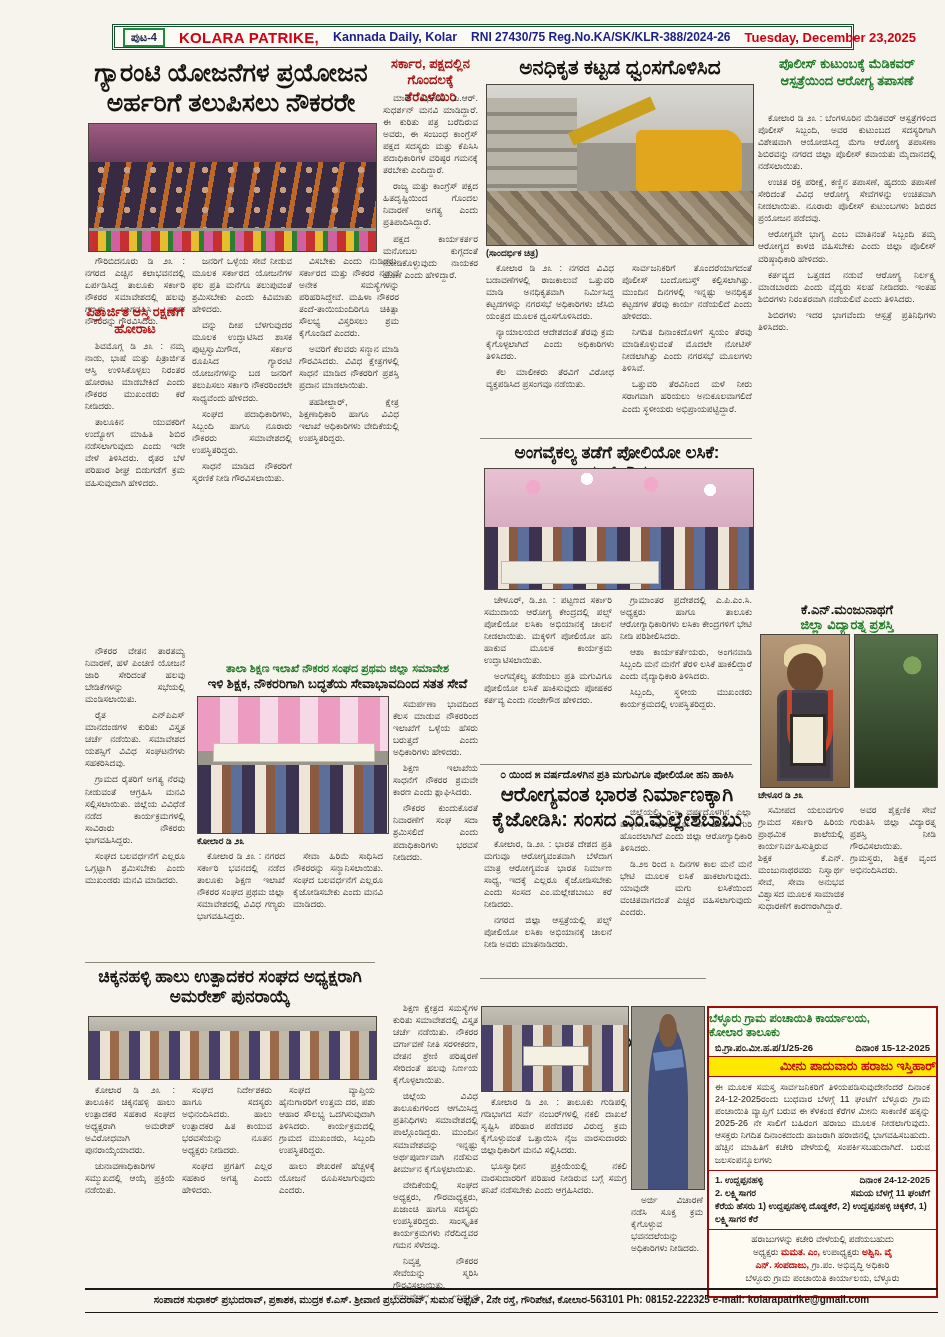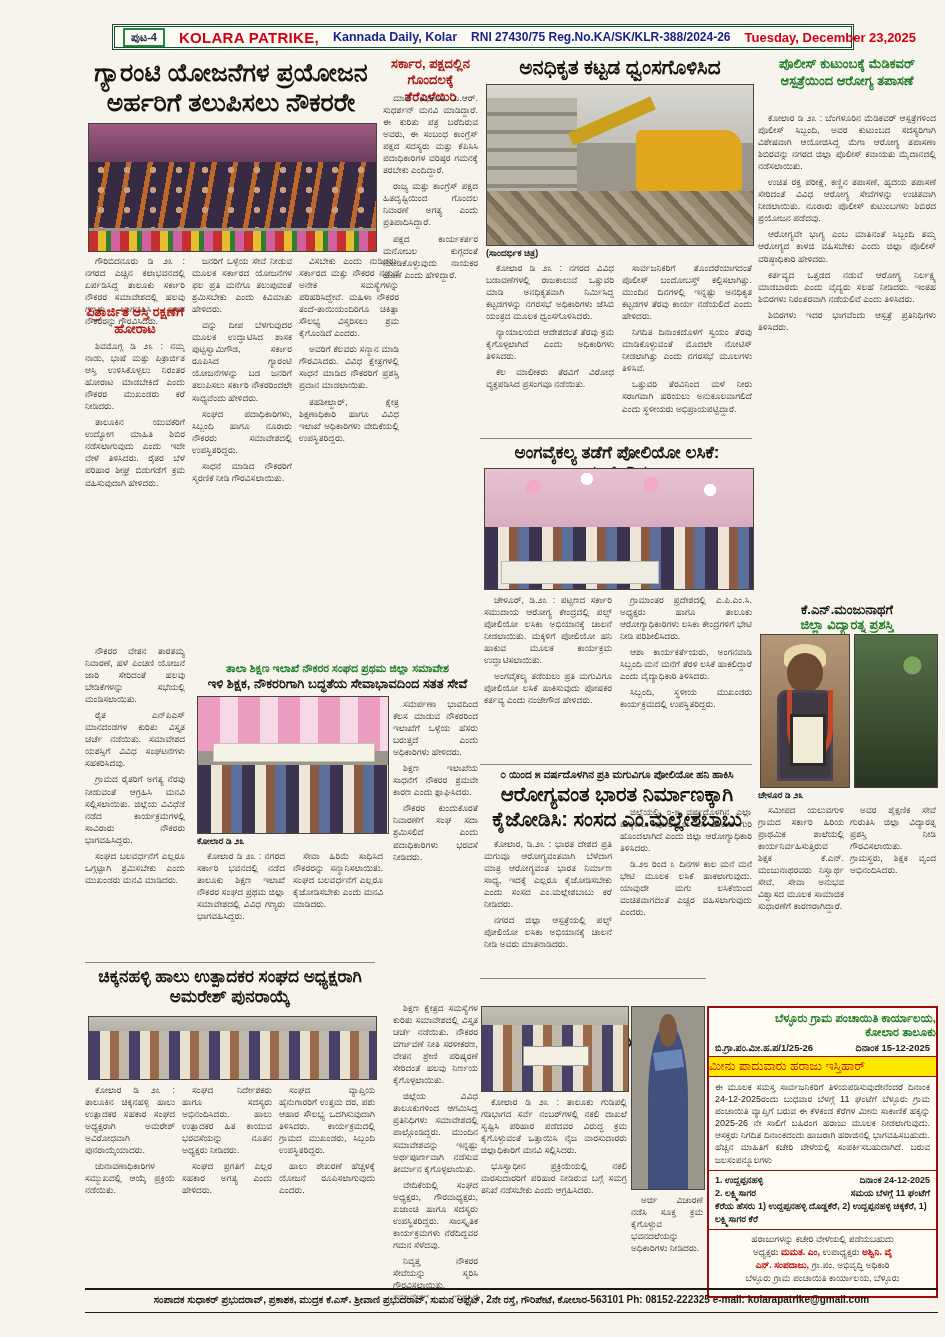--- a/index.html
+++ b/index.html
@@ -72,23 +72,23 @@
       linear-gradient(180deg,#55714a,#27351f);}
   .ph-row-warm{left:0;bottom:0;right:0;height:78%;
       background:repeating-linear-gradient(90deg,#49406a 0 11px,#e9e2d2 11px 21px,#9a6a4a 21px 30px,#c0b8a8 30px 40px);}
   .ph-wall{left:0;top:0;right:0;height:30%;background:linear-gradient(180deg,#c4c0b6,#aeaaa0);}
   .ph-cheque{left:28%;top:46%;width:44%;height:22%;background:#f4f1e2;border:1px solid #999;}
   .ph-fig{left:22%;top:10%;width:56%;height:90%;background:#41507c;border-radius:45% 45% 0 0;}
   .ph-fighead{left:38%;top:4%;width:24%;height:18%;border-radius:50%;background:#7c5a40;}
   .ph-scarf{left:30%;top:24%;width:40%;height:10%;background:#6a87b8;transform:rotate(-8deg);}
   
   .notice{border:2px solid #9e0b0b;background:#fdfbf2;box-sizing:border-box;font-size:9.5px;}
-  .notice-title{color:#1b7a22;font-weight:800;text-align:right;font-size:11.5px;line-height:1.25;padding-top:3px;}
+  .notice-title{color:#1b7a22;font-weight:800;text-align:left;font-size:11.5px;line-height:1.25;padding-top:3px;}
   .notice-ref{display:flex;justify-content:space-between;padding:2px 6px;font-weight:bold;font-size:9.5px;}
-  .notice-band{background:#ffe800;color:#c40000;font-weight:400;text-align:left;font-size:12.5px;
+  .notice-band{background:#ffe800;color:#c40000;font-weight:700;text-align:right;font-size:12.5px;
                border-top:1px solid #9e0b0b;border-bottom:1px solid #9e0b0b;padding:2px 0;}
   .notice-body{padding:4px 6px;text-align:justify;line-height:1.35;font-size:9px;}
   .notice-sec{border-top:1px solid #9e0b0b;padding:3px 6px;line-height:1.45;font-size:9px;}
   .notice-row{display:flex;justify-content:space-between;font-weight:bold;}
   .redname{color:#c40000;font-weight:800;}
   .notice-sign{text-align:center;}
   
   .footer{font-size:10px;font-weight:bold;color:#1c1a16;text-align:center;}
   .footer a{color:#1c1a16;text-decoration:none;}
   .email-label{}

